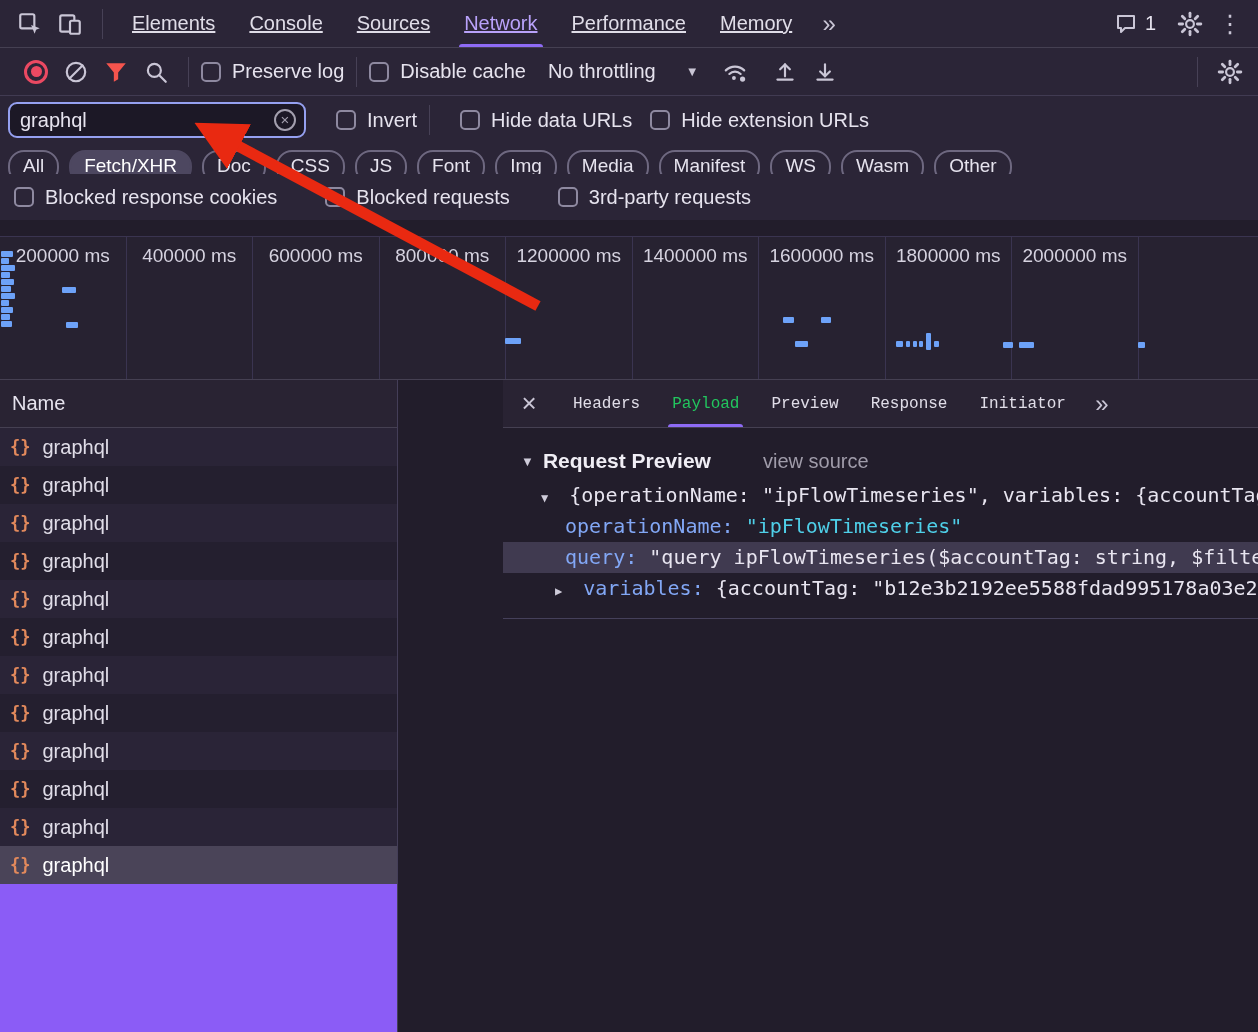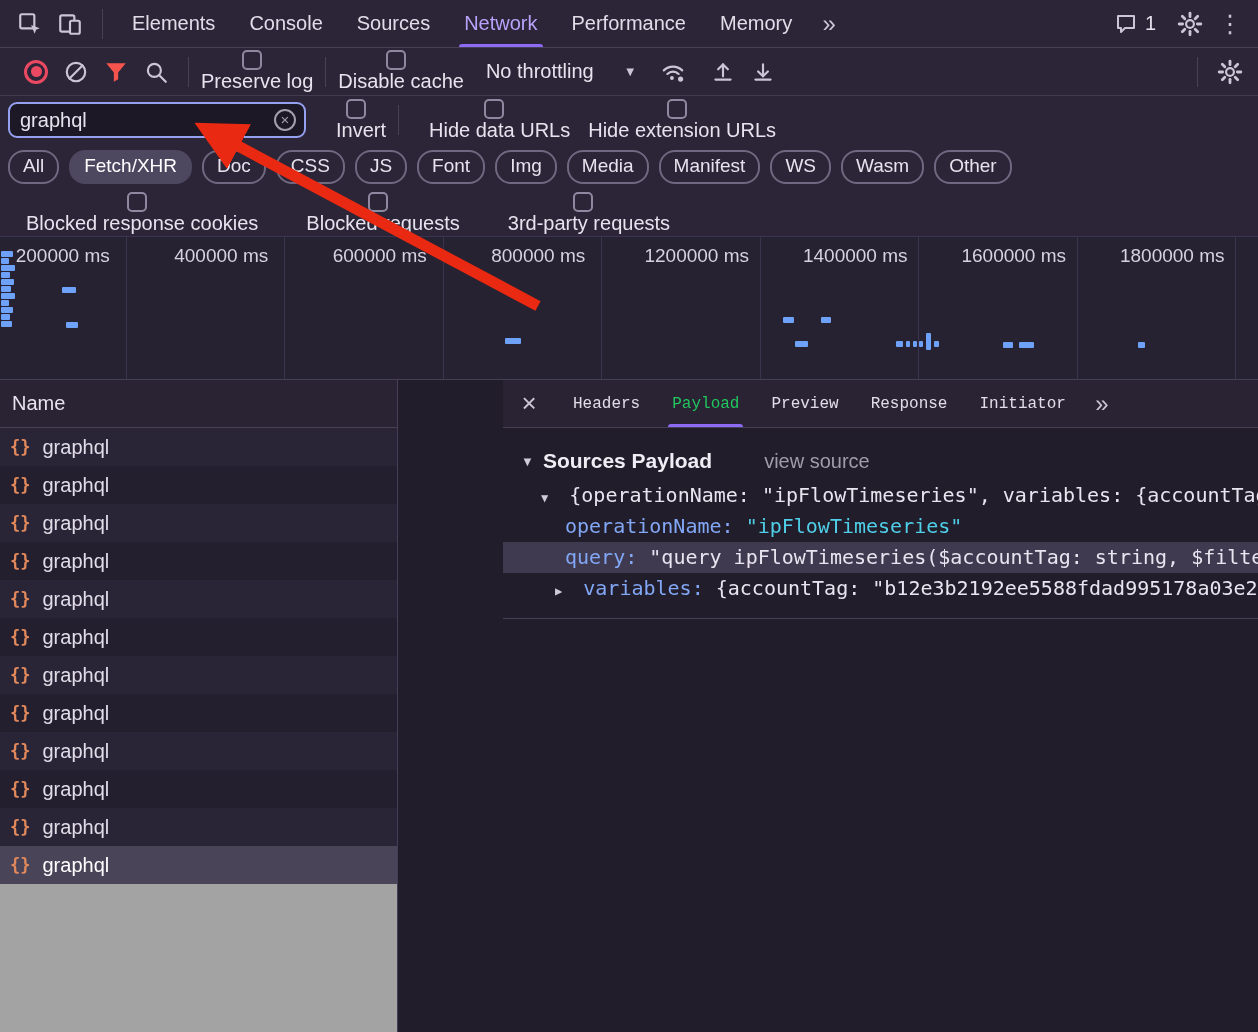--- a/index.html
+++ b/index.html
@@ -16,37 +16,37 @@
   .icon-btn { background:none; border:none; display:flex; align-items:center; justify-content:center;
               width:40px; height:40px; cursor:pointer; color:#cac6d6; flex:0 0 auto; }
   svg.ic { stroke:#cac6d6; stroke-width:2; fill:none; stroke-linecap:round; stroke-linejoin:round; }
 
   
   #topbar { position:absolute; left:0; top:0; width:1258px; height:48px;
             background:#2b2537; border-bottom:1px solid #454052;
             display:flex; align-items:center; padding-left:10px; }
   .tabs { display:flex; height:100%; }
   .tab { position:relative; display:flex; align-items:center; padding:0 17px;
-         color:#e0dde8; font-size:20px; cursor:pointer; white-space:nowrap; }
+         color:#e0dde8; font-size:20px; cursor:pointer; white-space:nowrap;text-decoration:underline; }
   .tab.active { color:#b9a2fa; }
   .tab.active::after { content:""; position:absolute; left:12px; right:12px; bottom:0;
                        height:3px; background:#8e6bf5; border-radius:3px 3px 0 0; }
   .chev { font-size:24px; color:#cac6d6; }
   .tb-right { margin-left:auto; display:flex; align-items:center; padding-right:8px; }
   .badge-group { display:flex; align-items:center; gap:7px; margin-right:14px; cursor:pointer; }
   .kebab { font-size:24px; }
 
   
   #nettoolbar { position:absolute; left:0; top:48px; width:1258px; height:48px;
                 background:#2b2537; border-bottom:1px solid #413b52;
                 display:flex; align-items:center; padding-left:16px; }
   .record-outer { width:24px; height:24px; border-radius:50%; border:3px solid #eb4962;
                   display:flex; align-items:center; justify-content:center; }
   .record-inner { width:11px; height:11px; border-radius:50%; background:#eb4962; }
-  .cb-item { display:flex; align-items:center; cursor:pointer; white-space:nowrap;flex-direction:column; }
+  .cb-item { display:flex; align-items:center; cursor:pointer; white-space:nowrap; }
   .cb { width:20px; height:20px; border:2px solid #8e89a0; border-radius:5px;
         margin-right:11px; flex:0 0 20px; background:transparent; }
   .throttle { display:flex; align-items:center; margin-left:22px; cursor:pointer; white-space:nowrap; }
   .caret { font-size:13px; color:#cac6d6; margin-left:30px; }
   .nt-right { margin-left:auto; display:flex; align-items:center; padding-right:8px; }
 
   
   #filterrow { position:absolute; left:0; top:96px; width:1258px; height:48px;
                background:#2b2537; display:flex; align-items:center; padding-left:8px; }
   .filter-input { position:relative; width:298px; height:36px; border:2px solid #95a0f0;
@@ -61,37 +61,37 @@
   #filterrow .gap { margin-left:30px; }
 
   
   #chipsrow { position:absolute; left:0; top:144px; width:1258px; height:46px;
               background:#2b2537; display:flex; align-items:center; gap:10px; padding-left:8px; }
   .chip { padding:3px 13px 5px; border:2px solid #6e6880; border-radius:16px;
           font-size:19px; color:#e6e3ee; cursor:pointer; white-space:nowrap; }
   .chip.active { background:#4d4760; border-color:#4d4760; color:#ffffff; }
 
   
-  #extrarow { position:absolute; left:0; top:190px; width:1258px; height:46px;
-              background:#2b2537; display:flex; align-items:center; padding-left:26px; }
+  #extrarow { position:absolute; left:0; top:174px; width:1258px; height:46px;
+              background:#2b2537; display:flex; align-items:center; padding-left:14px; }
   #extrarow .cb-item { margin-right:48px; }
 
   
   #timeline { position:absolute; left:0; top:236px; width:1258px; height:144px;
               background:#272231; border-top:1px solid #3a3450; border-bottom:1px solid #454052;
               overflow:hidden; }
-  .tl-cols { display:flex; height:100%;gap:32px; }
+  .tl-cols { display:flex; height:100%; }
   .tl-col { flex:0 0 126.5px; border-right:1px solid #3a3450; padding-top:8px;
             text-align:center; font-size:19px; color:#d6d3e0; white-space:nowrap; }
   .tl-bars { position:absolute; left:0; top:0; width:100%; height:100%; }
   .wbar { position:absolute; background:#6da2f8; border-radius:1px; }
 
   
   #leftpanel { position:absolute; left:0; top:380px; width:398px; bottom:0;
-               background:#a3a3a3; border-right:1px solid #443e58; }
+               background:#8b5cf6; border-right:1px solid #443e58; }
   .lp-header { height:48px; display:flex; align-items:center; padding-left:12px;
                background:#292333; border-bottom:1px solid #454052; font-size:20px; }
   .req-row { height:38px; display:flex; align-items:center; padding-left:10px;
              font-size:20px; color:#e0dde8; cursor:pointer; white-space:nowrap; }
   .req-row:nth-child(odd) { background:#2a2437; }
   .req-row:nth-child(even) { background:#241f2f; }
   .req-row.selected { background:#4a4458; color:#ffffff; }
   .braces { font-family:"DejaVu Sans Mono", monospace; font-size:17px; font-weight:bold;
             color:#e2895c; margin-right:12px; }
 
@@ -411,21 +411,21 @@
     <div class="dtab">Headers</div>
     <div class="dtab active">Payload</div>
     <div class="dtab">Preview</div>
     <div class="dtab">Response</div>
     <div class="dtab">Initiator</div>
     <button class="icon-btn chev">»</button>
   </div>
   <div class="dp-body">
     <div class="pl-header">
       <span class="tri">▼</span>
-      <span class="pl-title">Sources Payload</span>
+      <span class="pl-title">Request Preview</span>
       <span class="view-src">view source</span>
     </div>
     <div class="code-line root">
       <span class="tri small">▼</span>
       <span class="plain">{operationName: "ipFlowTimeseries", variables: {accountTag</span>
     </div>
     <div class="code-line indent">
       <span class="key">operationName:</span> <span class="str">"ipFlowTimeseries"</span>
     </div>
     <div class="code-line indent hl">

